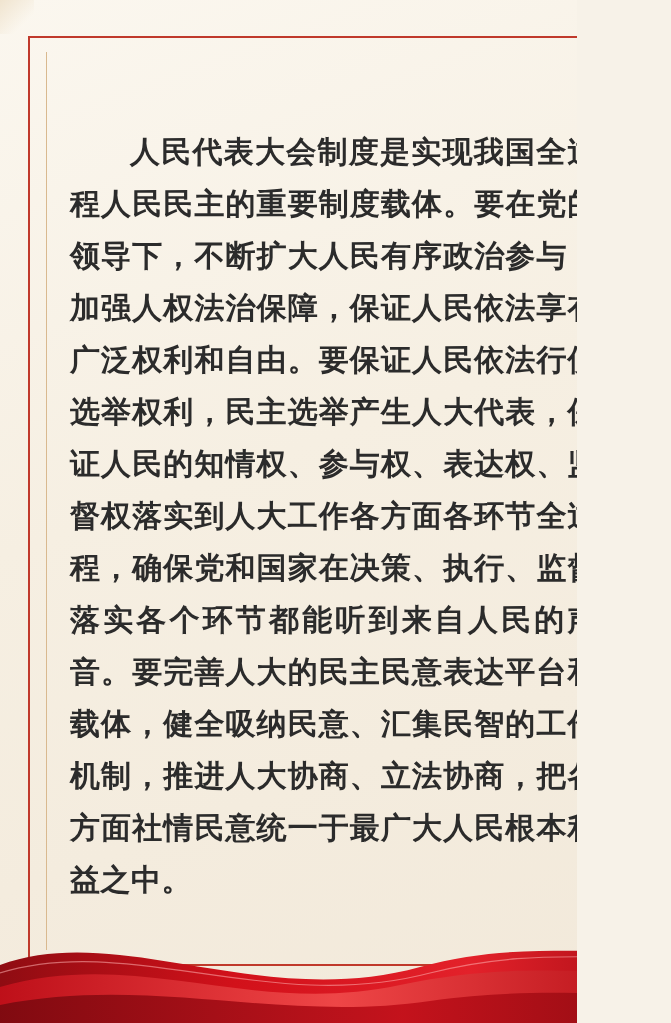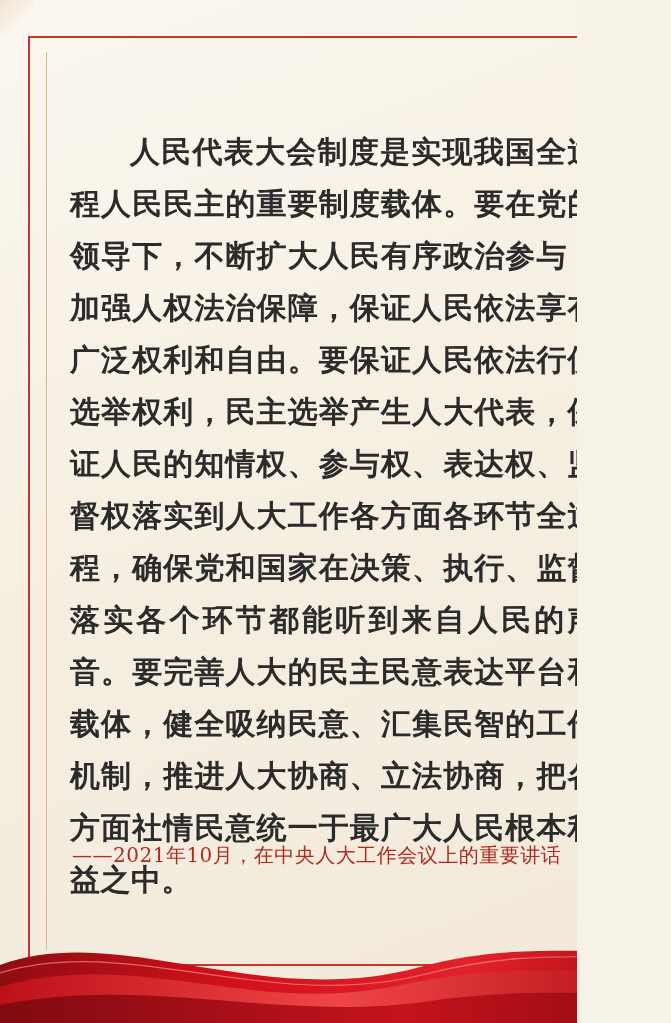--- a/index.html
+++ b/index.html
@@ -92,21 +92,20 @@
 
   <div class="corner-tl"></div>
 
   <div class="frame-outer"></div>
   <div class="frame-inner"></div>
 
   <div class="content">
     <p class="body-text">人民代表大会制度是实现我国全过程人民民主的重要制度载体。要在党的领导下，不断扩大人民有序政治参与，加强人权法治保障，保证人民依法享有广泛权利和自由。要保证人民依法行使选举权利，民主选举产生人大代表，保证人民的知情权、参与权、表达权、监督权落实到人大工作各方面各环节全过程，确保党和国家在决策、执行、监督落实各个环节都能听到来自人民的声音。要完善人大的民主民意表达平台和载体，健全吸纳民意、汇集民智的工作机制，推进人大协商、立法协商，把各方面社情民意统一于最广大人民根本利益之中。</p>
   </div>
 
-  <div class="attribution">——2021年10月，在中央人大工作会议上的重要讲话</div>
 
   <svg class="ribbon" viewBox="0 0 671 130" preserveAspectRatio="none">
     <defs>
       <linearGradient id="g1" x1="0" y1="0" x2="1" y2="0">
         <stop offset="0%" stop-color="#8f0c12"></stop>
         <stop offset="35%" stop-color="#d2111a"></stop>
         <stop offset="70%" stop-color="#e3212a"></stop>
         <stop offset="100%" stop-color="#a60d14"></stop>
       </linearGradient>
       <linearGradient id="g2" x1="0" y1="0" x2="1" y2="0">

